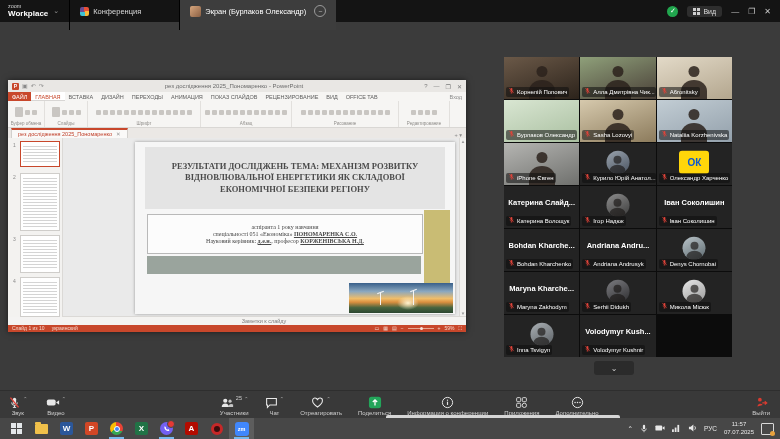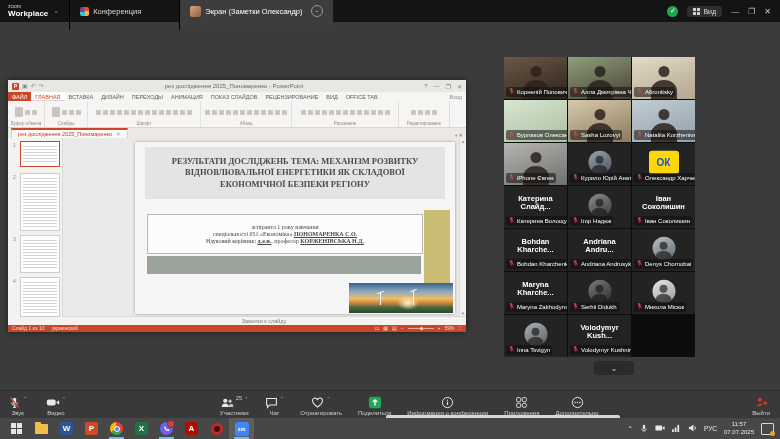--- a/index.html
+++ b/index.html
@@ -64,21 +64,21 @@
   .thumb{position:absolute;left:12px;width:38px;background:#fff;border:1px solid #cfcdca;}
   .thumb.sel{border:1.5px solid #c8472b;}
   .tnum{position:absolute;left:-8px;top:0;font-size:5px;color:#8a8a8a;}
   .tlines{margin:2px;height:calc(100% - 4px);
           background:repeating-linear-gradient(180deg,#fff 0 2px,#d4d4d4 2px 3px);}
   .editor{flex:1;background:#eaeaea;position:relative;}
   .vscroll{width:6px;background:#f2f1ef;border-left:1px solid #dcdad7;display:flex;flex-direction:column;
            justify-content:space-between;align-items:center;font-size:4.5px;color:#9a9a9a;padding:1px 0;}
   .slide{position:absolute;left:72px;top:4px;width:320px;height:172px;background:#f6f6f6;
          box-shadow:0 0 3px rgba(0,0,0,.35);}
-  .stitle-panel{position:absolute;left:10px;right:10px;top:5px;height:52px;background:#e4e4e4;
+  .stitle-panel{position:absolute;left:10px;right:10px;top:5px;height:62px;background:#e4e4e4;
                 display:flex;align-items:center;justify-content:center;padding:2px 16px;box-sizing:border-box;}
   .stitle{font-family:"Liberation Serif",serif;font-size:8.5px;font-weight:700;color:#4a4a4a;
           text-align:center;line-height:1.3;}
   .ibox{position:absolute;left:12px;right:32px;top:72px;height:38px;background:#fcfcfc;border:1px solid #b9b9b9;
         display:flex;flex-direction:column;justify-content:center;gap:1px;text-align:center;
         font-family:"Liberation Serif",serif;font-size:6px;color:#474747;}
   .ibox .u{text-decoration:underline;font-weight:700;}
   .graybar{position:absolute;left:12px;width:274px;top:114px;height:18px;background:#9aa49d;}
   .tanrect{position:absolute;right:5px;top:68px;width:26px;height:74px;background:#c9bc74;}
   .sunset{position:absolute;right:2px;bottom:1px;width:104px;height:30px;overflow:hidden;
@@ -91,21 +91,21 @@
   .notesbar{position:absolute;left:54px;right:0;bottom:7px;height:8px;background:#f4f3f1;
             border-top:1px solid #dbd9d6;text-align:center;font-size:5.5px;color:#7d7d7d;line-height:8px;}
   .ppt-status{position:absolute;left:0;right:0;bottom:0;height:7px;background:#c8472b;color:#f5d8cd;
               display:flex;align-items:center;font-size:5px;padding:0 4px;gap:7px;line-height:7px;}
   .ppt-status .right{margin-left:auto;display:flex;align-items:center;gap:4px;}
   .zslider{width:26px;height:1px;background:#e7a892;position:relative;}
   .zslider::after{content:'';position:absolute;left:12px;top:-1.5px;width:3px;height:3px;background:#f7e2da;
                   border-radius:50%;}
 
   
-  .gallery{position:absolute;left:504px;top:57px;width:191px;display:grid;
+  .gallery{position:absolute;left:504px;top:57px;width:228px;display:grid;
            grid-template-columns:repeat(3,1fr);gap:1px;background:#0c0c0c;z-index:5;}
   .tile{position:relative;height:42px;background:#232323;overflow:hidden;}
   .tile.active{outline:2px solid #27c46d;outline-offset:-2px;}
   .sil-head{position:absolute;left:50%;top:22%;width:11px;height:11px;border-radius:50%;
             transform:translateX(-50%);background:rgba(43,34,28,.85);}
   .sil-body{position:absolute;left:50%;top:55%;width:26px;height:22px;border-radius:50% 50% 0 0;
             transform:translateX(-50%);background:rgba(43,34,28,.85);}
   .ava{position:absolute;left:50%;top:50%;transform:translate(-50%,-58%);width:23px;height:23px;
        border-radius:50%;overflow:hidden;}
   .ava .h{position:absolute;left:50%;top:20%;width:8px;height:8px;border-radius:50%;
@@ -181,21 +181,21 @@
     <span class="t">zoom</span>
     <span class="b">Workplace</span>
   </div>
   <span class="logo-chev">⌄</span>
   <div class="ttab">
     <span class="meet-ic"></span>
     <span>Конференция</span>
   </div>
   <div class="ttab active">
     <span class="tab-ava"></span>
-    <span>Экран (Заметки Олександр)</span>
+    <span>Экран (Бурлаков Олександр)</span>
     <span class="tab-minus">−</span>
   </div>
   <div class="tbar-right">
     <span class="shield">✓</span>
     <span class="viewbtn">
       <span class="grid-ic"></span>
       <span>Вид</span>
     </span>
     <span class="winbtn">—</span>
     <span class="winbtn">❐</span>

